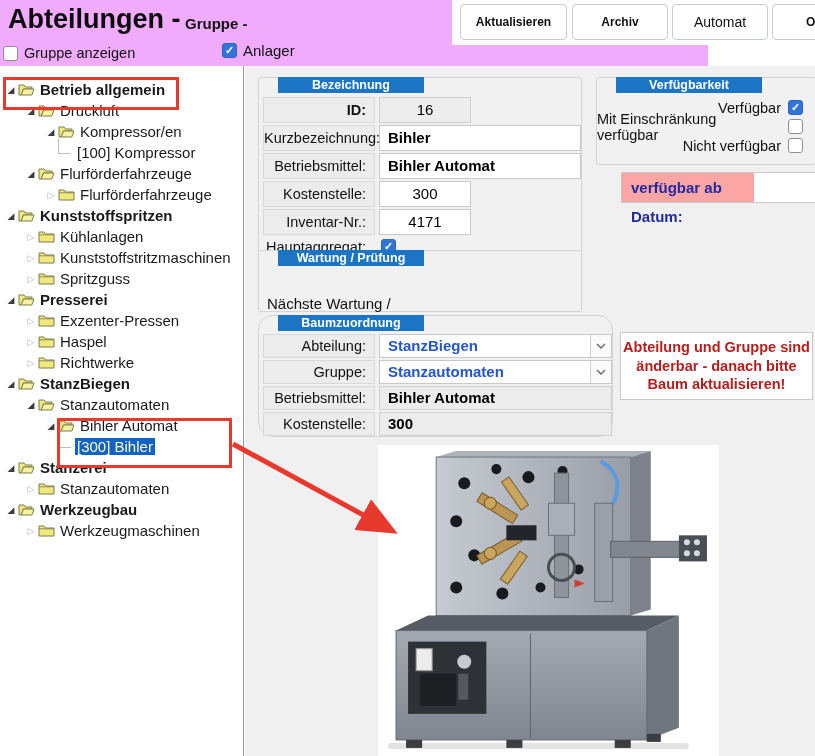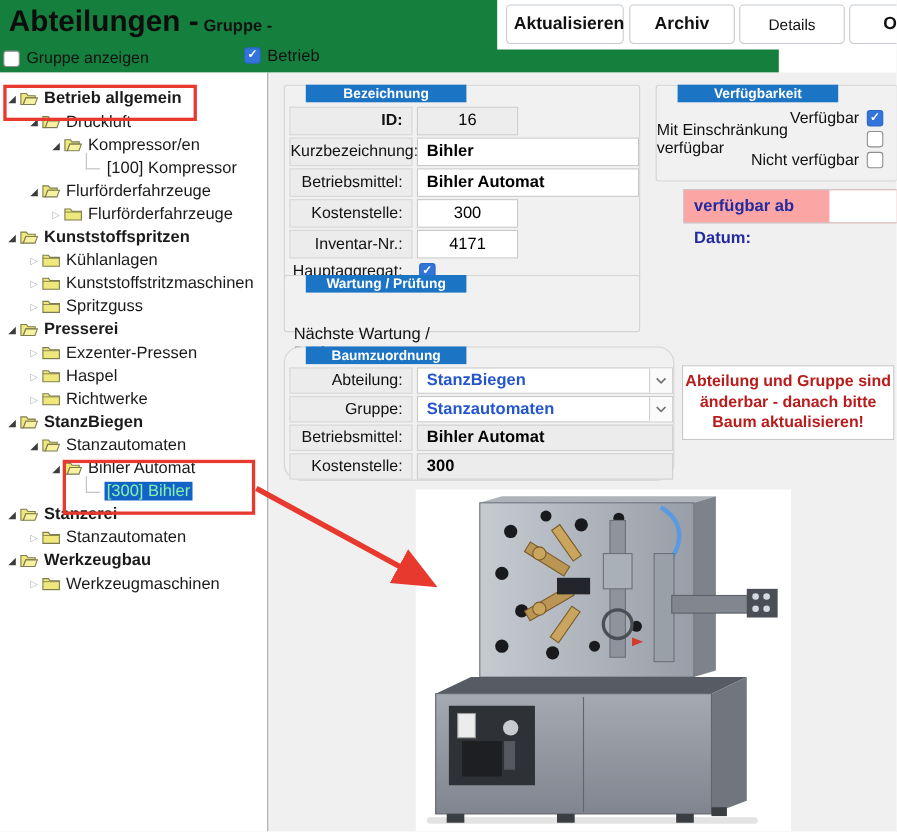--- a/index.html
+++ b/index.html
@@ -2,58 +2,58 @@
 <html><head>
 <meta charset="utf-8">
 <style>
   html,body{margin:0;padding:0;}
   body{
     width:815px;height:756px;position:relative;overflow:hidden;
     font-family:"Liberation Sans",sans-serif;background:#ffffff;
     -webkit-font-smoothing:antialiased;
   }
   
-  .top-header{position:absolute;left:0;top:0;width:708px;height:66px;background:#15803d;}
+  .top-header{position:absolute;left:0;top:0;width:708px;height:66px;background:#f0abfc;}
   .btn-strip{position:absolute;left:452px;top:0;width:363px;height:45px;background:#ffffff;}
   .app-title{position:absolute;left:8px;top:4px;font-size:27px;font-weight:bold;color:#0d0d0d;}
   .app-subtitle{position:absolute;left:185px;top:15px;font-size:15px;font-weight:bold;color:#111;}
   .hdr-check{position:absolute;display:flex;align-items:center;gap:6px;font-size:14.5px;color:#111;}
   .hdr-check.c1{left:3px;top:45px;}
   .hdr-check.c2{left:222px;top:42px;font-size:15px;}
   .top-btn{position:absolute;top:4px;height:36px;background:#fff;border:1px solid #c6cbd1;border-radius:4px;
-    font-family:"Liberation Sans",sans-serif;font-size:16px;color:#111;cursor:pointer;box-sizing:border-box;}
+    font-family:"Liberation Sans",sans-serif;font-size:12px;color:#111;cursor:pointer;box-sizing:border-box;}
   .top-btn.bold{font-weight:bold;}
   .b1{left:460px;width:107px;} .b2{left:572px;width:96px;} .b3{left:672px;width:96px;font-size:14px;} .b4{left:772px;width:86px;}
   
   .cb{width:15px;height:15px;border:1px solid #8f8f8f;border-radius:3px;background:#fff;box-sizing:border-box;
       display:inline-block;flex:none;position:relative;}
   .cb.checked{background:#3274d9;border-color:#2a66c2;}
   .cb.checked::after{content:"\2713";position:absolute;left:0;top:0;width:13px;height:13px;
       color:#fff;font-size:11px;line-height:13px;text-align:center;font-weight:bold;}
   
   .tree-panel{position:absolute;left:0;top:66px;width:244px;height:690px;background:#fff;
       border-right:1px solid #9b9b9b;box-sizing:border-box;padding-top:13px;}
   .tree-item{height:21px;display:flex;align-items:center;font-size:15px;color:#1a1a1a;white-space:nowrap;}
   .tree-item.bold .tlabel{font-weight:bold;}
-  .lvl0{padding-left:4px;} .lvl1{padding-left:24px;} .lvl2{padding-left:44px;} .lvl3{padding-left:76px;}
+  .lvl0{padding-left:4px;} .lvl1{padding-left:24px;} .lvl2{padding-left:44px;} .lvl3{padding-left:56px;}
   .tw{width:14px;flex:none;text-align:center;}
   .tw.exp{font-size:9px;color:#3c3c3c;}
   .tw.col{font-size:9px;color:#a8b4bc;}
   .leafline{width:12px;height:14px;flex:none;border-left:1px solid #bdbdbd;border-bottom:1px solid #bdbdbd;
       transform:translateY(-6px);margin-right:4px;margin-left:2px;}
   .fold{flex:none;margin-right:3px;}
   .tlabel{padding:0 2px;}
-  .tree-item.selected .tlabel{background:#1263c6;color:#86efac;}
+  .tree-item.selected .tlabel{background:#1263c6;color:#fef9c3;}
   
   .main-panel{position:absolute;left:245px;top:66px;width:570px;height:690px;background:#f0f0f0;}
   .group{position:absolute;border:1px solid #d4d4d4;border-radius:3px;background:#f1f1f1;box-sizing:border-box;}
   .secbar{position:absolute;top:-1px;left:-1px;height:16px;min-width:146px;background:#1b74c4;color:#fff;
       font-weight:bold;font-size:12.5px;line-height:16px;text-align:center;box-sizing:border-box;padding:0 8px;margin-left:20px;}
   .g-bez{left:13px;top:11px;width:324px;height:180px;padding-top:19px;}
-  .g-wart{left:13px;top:184px;width:324px;height:52px;}
+  .g-wart{left:13px;top:184px;width:324px;height:62px;}
   .g-baum{left:13px;top:249px;width:355px;height:122px;padding-top:18px;border-radius:15px;}
   .g-verf{left:351px;top:11px;width:220px;height:88px;padding-top:20px;}
   .frow{display:flex;margin:0 0 2px 4px;height:26px;align-items:center;}
   .flabel{width:112px;flex:none;background:#ececec;border:1px solid #d8d8d8;text-align:right;
       padding-right:8px;font-size:14.5px;line-height:24px;color:#111;box-sizing:border-box;height:26px;}
   .fval{margin-left:4px;background:#fff;border:1px solid #c9c9c9;font-size:15px;line-height:24px;
       padding-left:8px;box-sizing:border-box;height:26px;}
   .fval.center{text-align:center;padding-left:0;}
   .fval.grey{background:#ededed;border-color:#cfcfcf;}
   .fval.bold{font-weight:bold;}
@@ -92,25 +92,25 @@
 <div class="top-header">
   <div class="btn-strip"></div>
   <div class="app-title">Abteilungen -</div>
   <div class="app-subtitle">Gruppe -</div>
   <div class="hdr-check c1">
     <span class="cb"></span>
     <span>Gruppe anzeigen</span>
   </div>
   <div class="hdr-check c2">
     <span class="cb checked"></span>
-    <span>Betrieb</span>
+    <span>Anlager</span>
   </div>
   <button class="top-btn bold b1">Aktualisieren</button>
   <button class="top-btn bold b2">Archiv</button>
-  <button class="top-btn b3">Details</button>
+  <button class="top-btn b3">Automat</button>
   <button class="top-btn bold b4">OK</button>
 </div>
 
 <div class="tree-panel">
     <div class="tree-item lvl0 bold">
       <span class="tw exp">◢</span>
       <svg class="fold" width="17" height="13" viewBox="0 0 17 13">
         <path d="M1 12 V2 h5 l1.5 2 H14 v2 H5.5 L3.2 12 Z" fill="#efe87c" stroke="#7c7c4e" stroke-width="1"></path>
         <path d="M3.2 12 L5.5 6 H16 L13.8 12 Z" fill="#f7f2a2" stroke="#7c7c4e" stroke-width="1"></path>
       </svg>

